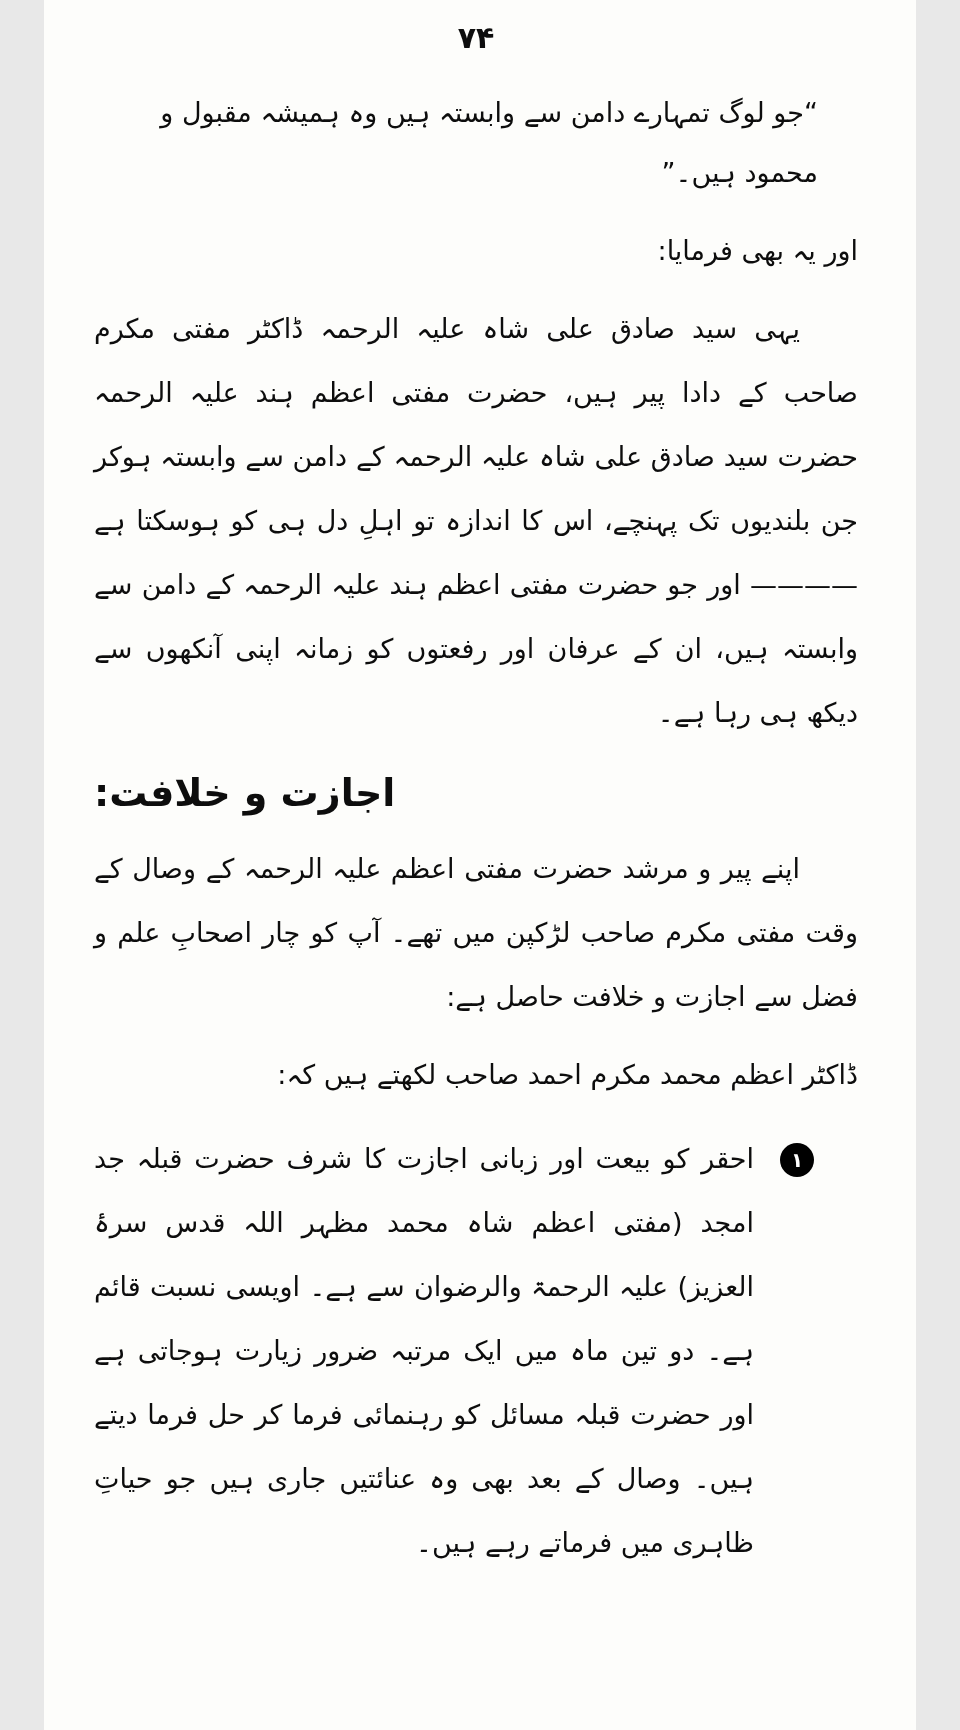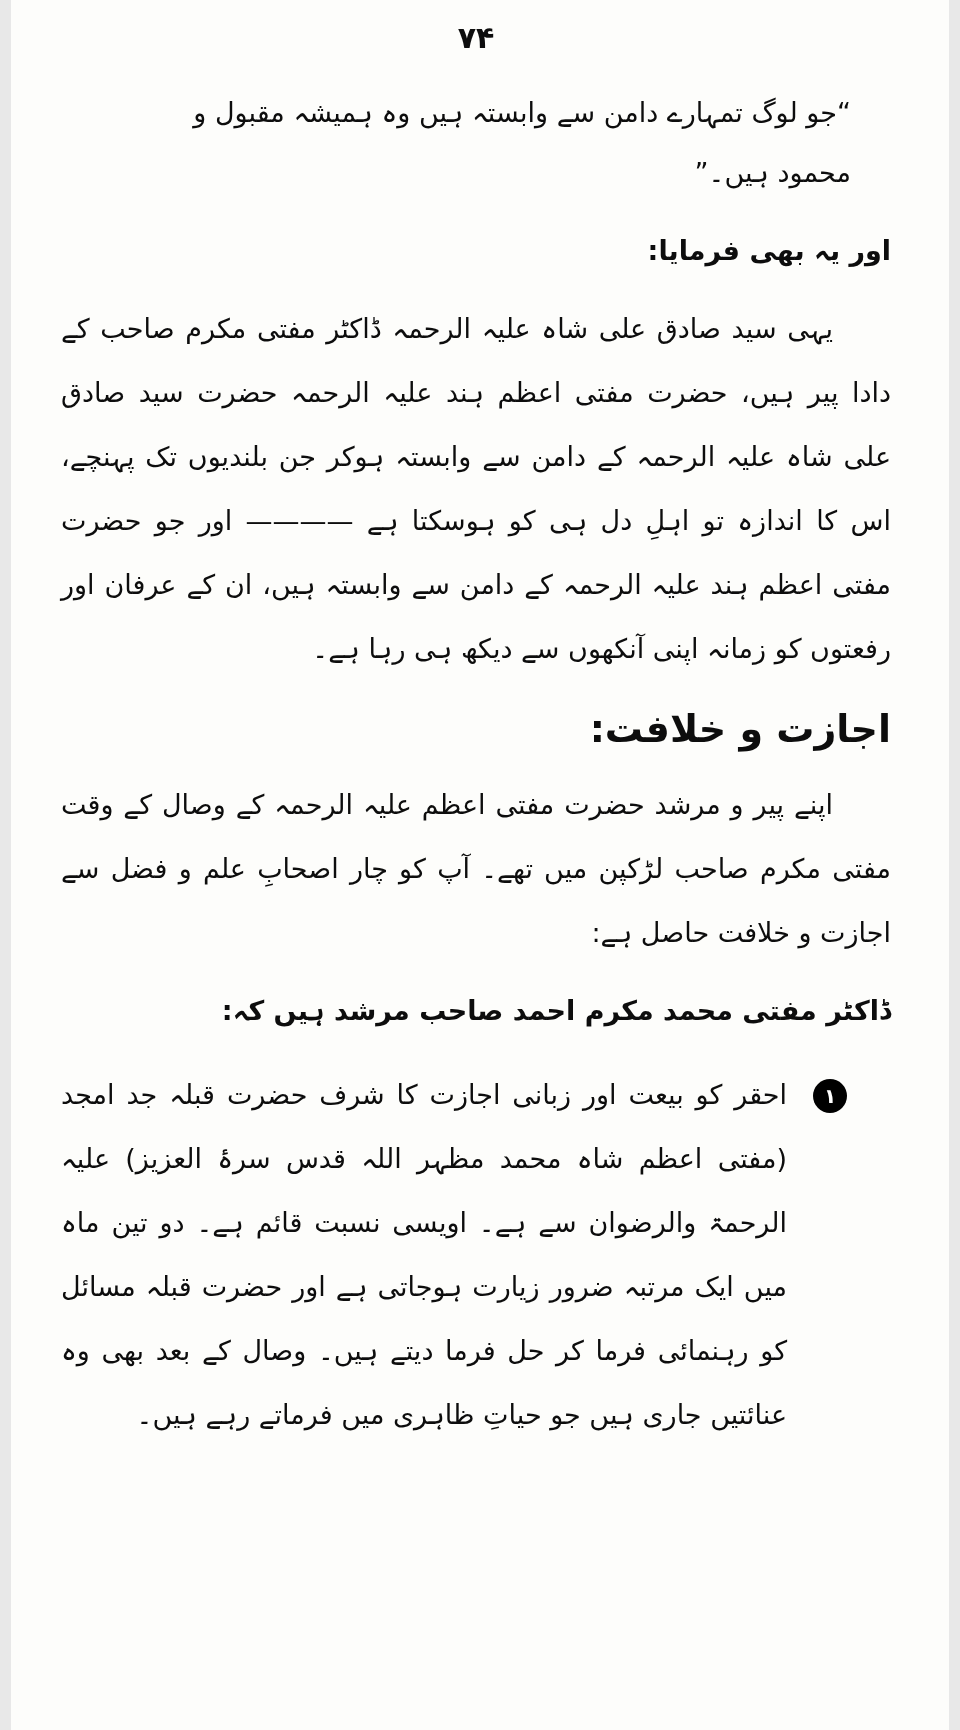--- a/index.html
+++ b/index.html
@@ -2,21 +2,21 @@
 <html lang="ur" dir="rtl"><head>
 <meta charset="utf-8">
 <style>
   html,body{margin:0;padding:0;}
   body{
     background:#e8e8e8;
     font-family:"DejaVu Sans", sans-serif;
   }
   .page{
     position:relative;
-    width:938px;
+    width:872px;
     height:1730px;
     margin:0 auto;
     background:var(--paper,#fdfdfb);
     color:var(--ink,#0d0d0d);
     box-sizing:border-box;
     padding:14px 58px 26px 50px;
     direction:rtl;
     overflow:hidden;
   }
   .page-number{
@@ -26,32 +26,32 @@
     letter-spacing:2px;
     margin:6px 0 28px 0;
   }
   .para{
     font-size:27px;
     line-height:64px;
     text-align:justify;
     margin:0 0 14px 0;
   }
   .para.indent{ text-indent:58px; }
-  .single{ text-align:right;font-weight:bold; }
+  .single{ text-align:right; }
   .quote{
     font-size:27px;
     line-height:60px;
     text-align:right;
     margin:10px 40px 16px 60px;
   }
   .quote.wide{ margin:12px 6px 14px 0; }
   .heading{
     font-size:38px;
     font-weight:bold;
-    text-align:right;
+    text-align:left;
     margin:26px 0 22px 0;
   }
   .writes{ margin-bottom:20px; }
   .item{
     display:flex;
     flex-direction:row;
     align-items:flex-start;
     margin:0 0 16px 0;
   }
   .bullet{
@@ -93,20 +93,20 @@
 
   <p class="para single">اور یہ بھی فرمایا:</p>
 
 
   <p class="para indent">یہی سید صادق علی شاہ علیہ الرحمہ ڈاکٹر مفتی مکرم صاحب کے دادا پیر ہیں، حضرت مفتی اعظم ہند علیہ الرحمہ حضرت سید صادق علی شاہ علیہ الرحمہ کے دامن سے وابستہ ہوکر جن بلندیوں تک پہنچے، اس کا اندازہ تو اہلِ دل ہی کو ہوسکتا ہے ———— اور جو حضرت مفتی اعظم ہند علیہ الرحمہ کے دامن سے وابستہ ہیں، ان کے عرفان اور رفعتوں کو زمانہ اپنی آنکھوں سے دیکھ ہی رہا ہے۔</p>
 
   <h2 class="heading">اجازت و خلافت:</h2>
 
   <p class="para indent">اپنے پیر و مرشد حضرت مفتی اعظم علیہ الرحمہ کے وصال کے وقت مفتی مکرم صاحب لڑکپن میں تھے۔ آپ کو چار اصحابِ علم و فضل سے اجازت و خلافت حاصل ہے:</p>
 
-  <p class="para single writes">ڈاکٹر مفتی محمد مکرم احمد صاحب مرشد ہیں کہ:</p>
+  <p class="para single writes">ڈاکٹر اعظم محمد مکرم احمد صاحب لکھتے ہیں کہ:</p>
 
   <div class="item">
     <span class="bullet">۱</span>
     <p class="item-text"><span>احقر کو بیعت اور زبانی اجازت کا شرف حضرت قبلہ جد امجد (مفتی اعظم شاہ محمد مظہر اللہ قدس سرۂ العزیز) علیہ الرحمۃ والرضوان سے ہے۔ اویسی نسبت قائم ہے۔ دو تین ماہ میں ایک مرتبہ ضرور زیارت ہوجاتی ہے اور حضرت قبلہ مسائل کو رہنمائی فرما کر حل فرما دیتے ہیں۔ وصال کے بعد بھی وہ عنائتیں جاری ہیں جو حیاتِ ظاہری میں فرماتے رہے ہیں۔ </span></p>
   </div>
 
 </div>
 
 </body></html>

